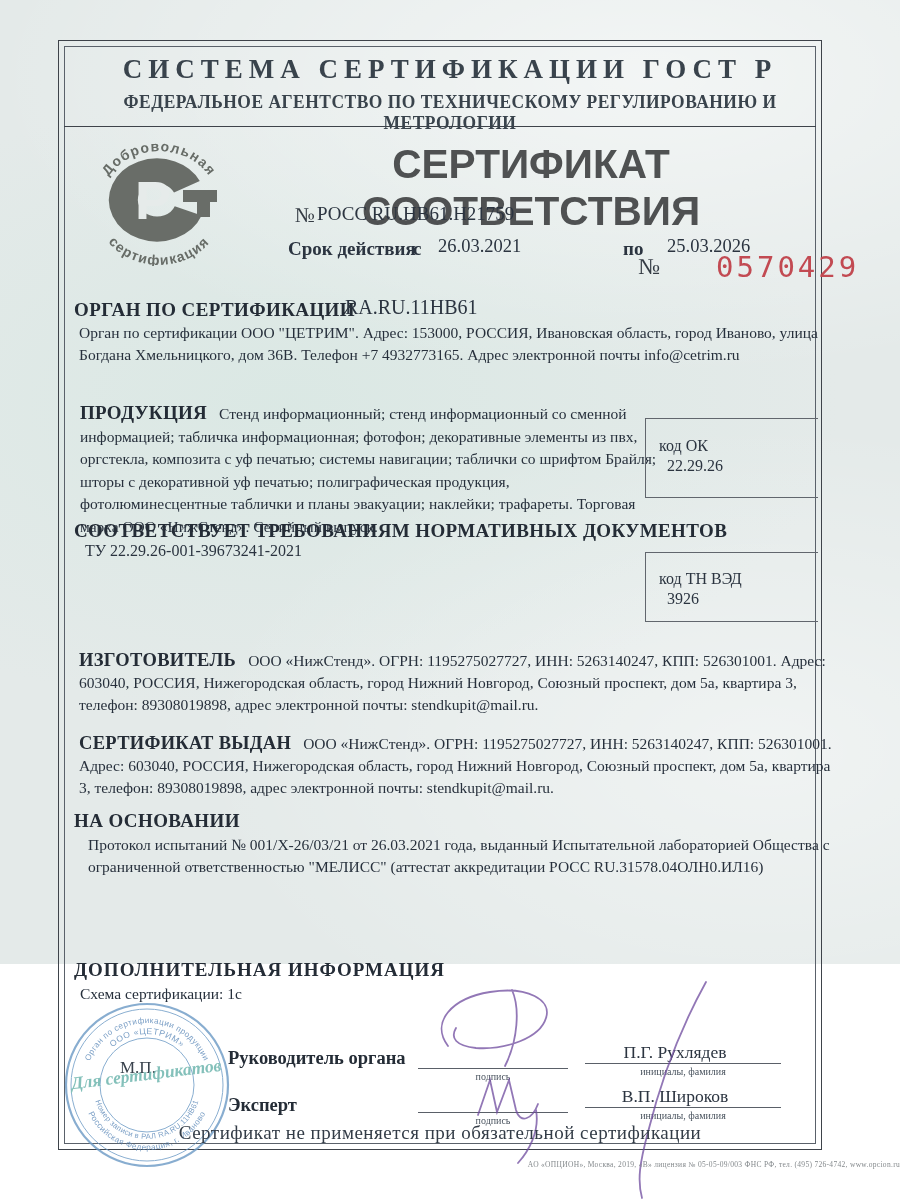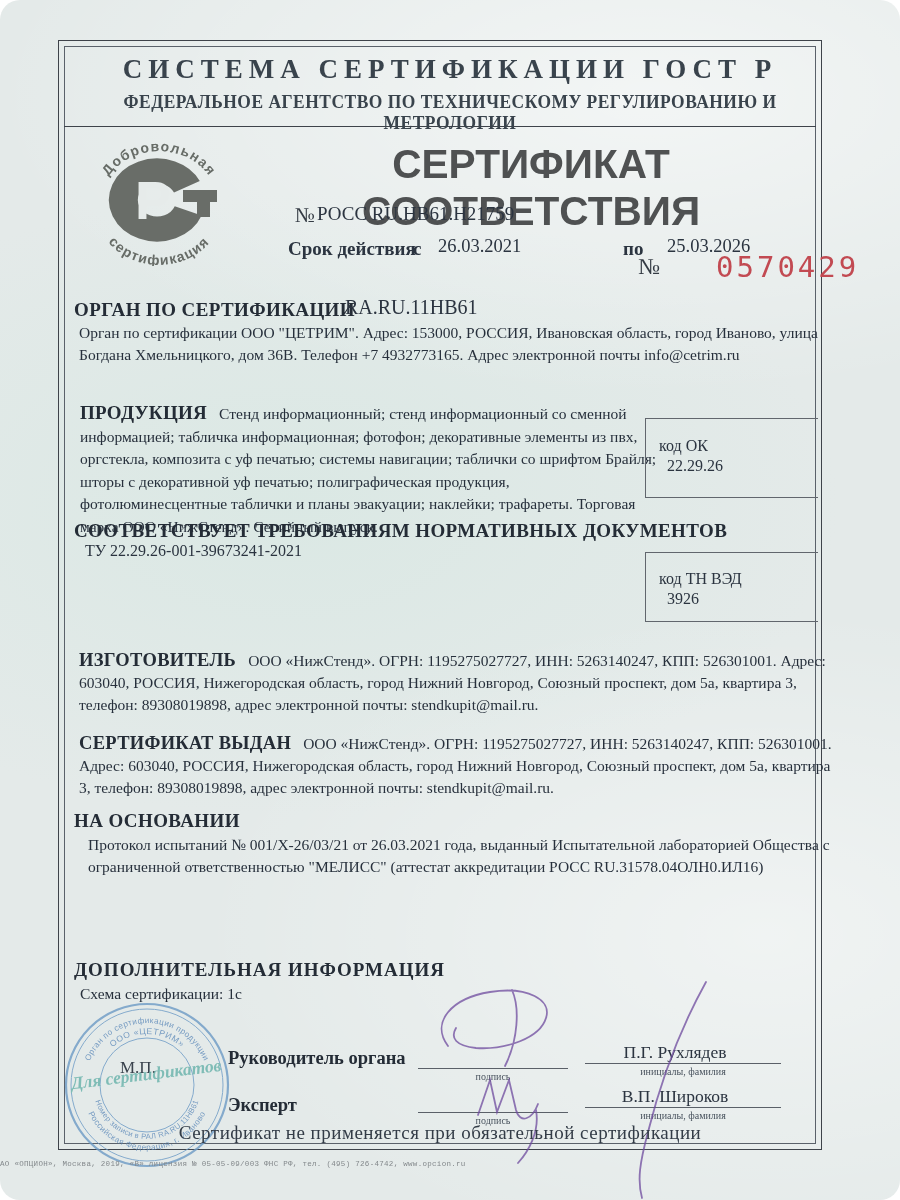--- a/index.html
+++ b/index.html
@@ -1,26 +1,25 @@
 <!DOCTYPE html>
 <html><head>
 <meta charset="utf-8">
 <style>
   html,body{margin:0;padding:0;}
   body{width:900px;height:1200px;overflow:hidden;}
   .paper{
-    position:relative;width:900px;height:1200px;
+    position:relative;width:900px;height:964px;
     background:
       radial-gradient(1100px 500px at 72% 8%, rgba(255,255,255,.55), transparent 60%),
       radial-gradient(850px 480px at 32% 42%, rgba(203,229,220,.38), transparent 65%),
       radial-gradient(950px 550px at 85% 78%, rgba(255,255,255,.45), transparent 60%),
       #e4eae9;
     font-family:"Liberation Serif", serif;
     color:#2b3440;
-    border-radius:20px;
   }
   .abs{position:absolute;}
   .border-outer{left:58px;top:40px;width:762px;height:1108px;border:1.6px solid #3e434a;}
   .border-inner{left:64px;top:46px;width:750px;height:1096px;border:1px solid #5a616a;}
   .header-underline{left:64px;top:126px;width:752px;border-top:1.6px solid #3e434a;height:0;}
   .h-line1{left:70px;top:54px;width:760px;text-align:center;font-size:27px;font-weight:600;
            letter-spacing:6px;color:#39434c;}
   .h-line2{left:70px;top:92px;width:760px;text-align:center;font-size:18px;font-weight:700;
            letter-spacing:.5px;color:#39434c;transform:scaleX(.97);}
   .doc-title{left:248px;top:141px;width:566px;text-align:center;
@@ -35,21 +34,21 @@
   .body-txt{font-size:15.5px;line-height:22px;color:#27303c;}
   .inline-head{font-size:18.5px;font-weight:700;color:#242c36;letter-spacing:.3px;}
   .code-box{border:1.2px solid #61666d;border-right:none;background:transparent;}
   .code-label{font-size:16px;color:#2b3440;margin-top:12px;}
   .code-val{font-size:16px;color:#2b3440;padding-left:8px;}
   .sig-label{font-size:18.5px;font-weight:700;color:#242c36;}
   .sig-line{border-bottom:1.2px solid #5a6068;height:18px;}
   .sig-caption{font-size:10px;color:#49535e;text-align:center;}
   .sig-name{font-size:17.5px;color:#2b3440;text-align:center;}
   .footer-note{font-size:19px;color:#333c47;text-align:center;letter-spacing:.5px;}
-  .imprint{font-size:7.5px;color:#84898c;text-align:left;font-family:Liberation Mono, monospace;letter-spacing:.3px;}
+  .imprint{font-size:7.5px;color:#84898c;text-align:right;font-family:Liberation Serif, serif;letter-spacing:.3px;}
   .mp{font-size:17px;color:#39424d;}
   svg{display:block;}
 </style>
 </head>
 <body>
 
 <div class="paper">
 
   <div class="abs border-outer"></div>
   <div class="abs border-inner"></div>

